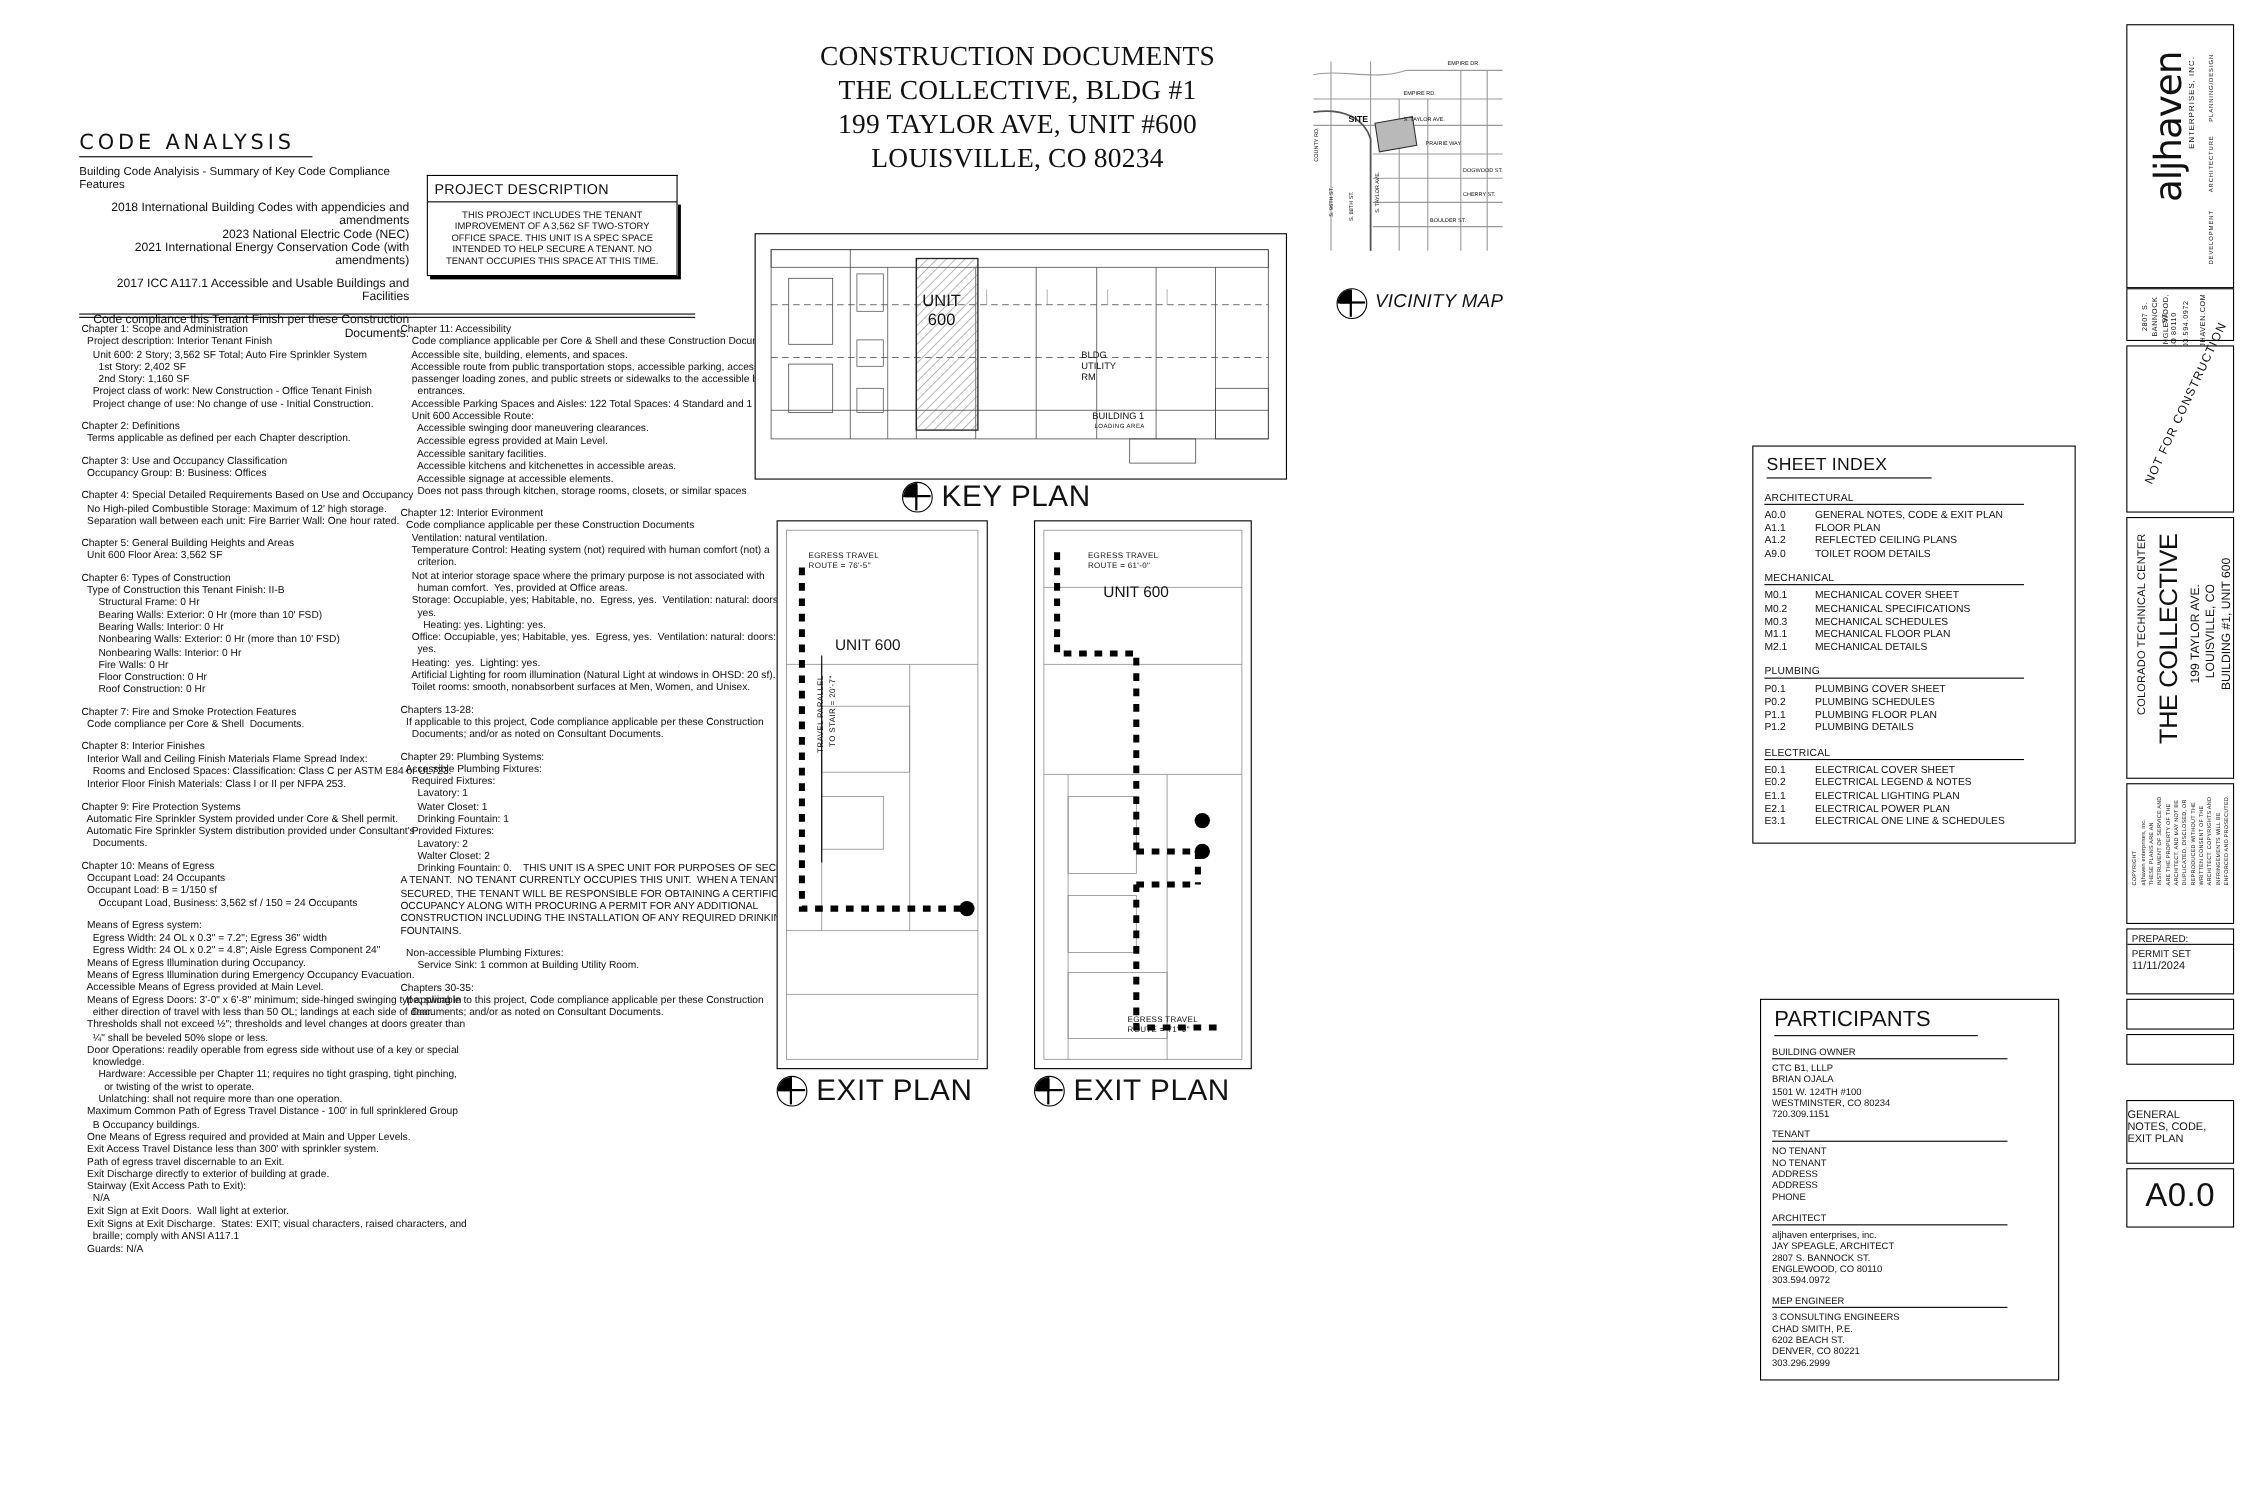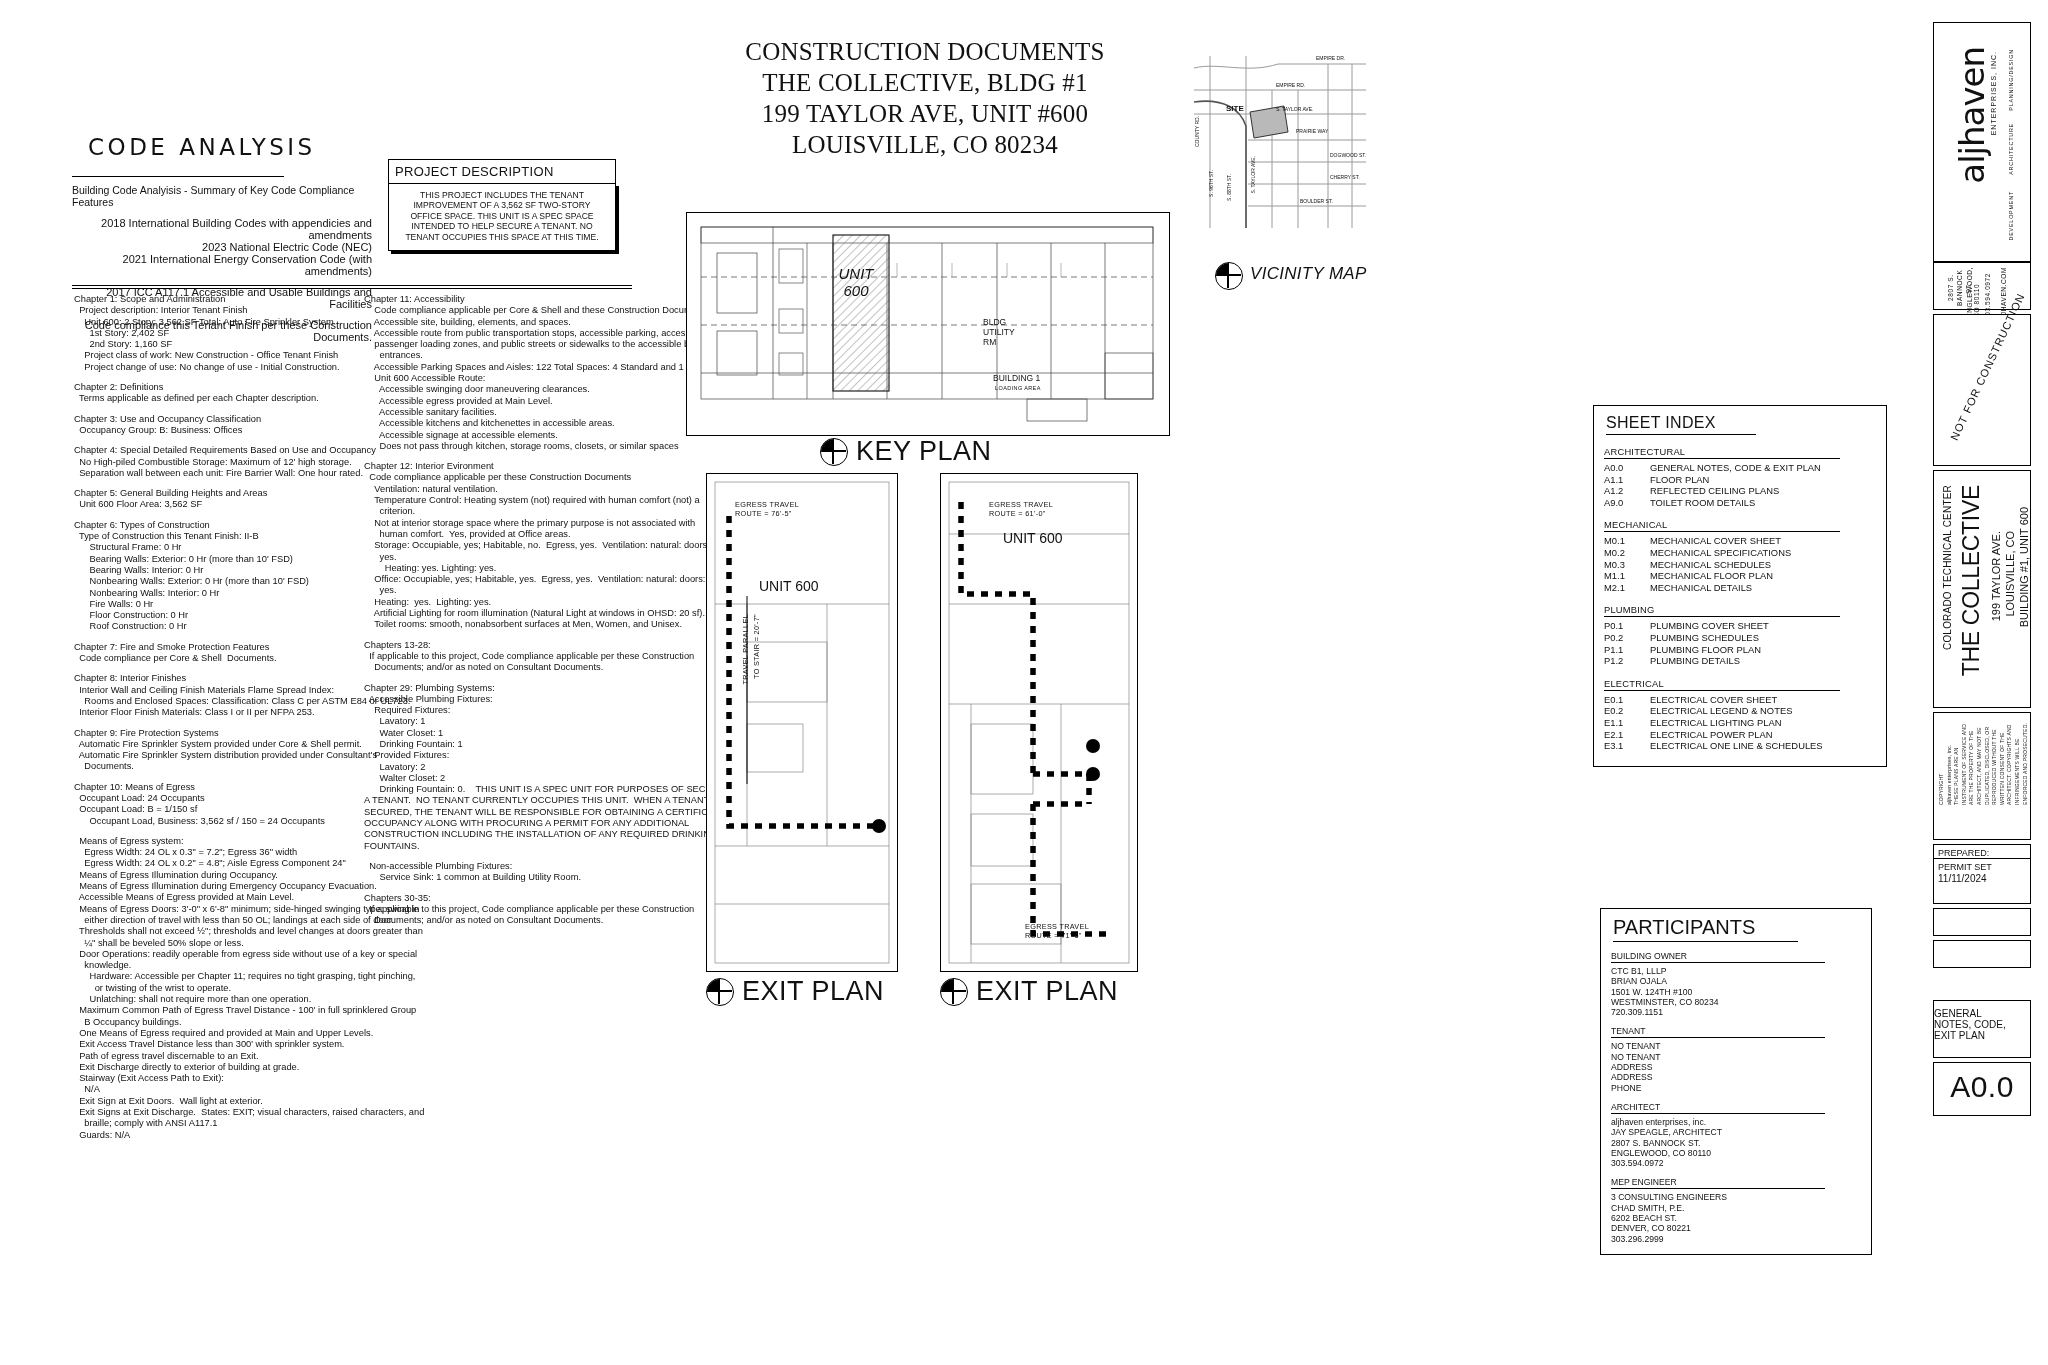--- a/index.html
+++ b/index.html
@@ -4,21 +4,21 @@
 <style>
   html,body{margin:0;padding:0;background:#ffffff;}
   body{width:2048px;height:1365px;position:relative;overflow:hidden;
        font-family:"Liberation Sans",sans-serif;color:#111;}
   .abs{position:absolute;}
   .sheetbox{border:1.5px solid #000;background:#fff;}
   .ttl-hand{font-family:"Liberation Sans",sans-serif;letter-spacing:3px;font-weight:400;}
   .rule{background:#000;height:1px;}
   
   #code-analysis{left:72px;top:118px;width:300px;}
-  #code-analysis h1{margin:16px;font-size:23px;letter-spacing:3.5px;font-weight:400;
+  #code-analysis h1{margin:0;font-size:19px;letter-spacing:3.5px;font-weight:400;
       font-family:"DejaVu Sans",sans-serif;}
   .ca-sub{font-size:10.5px;margin-top:7px;}
   .ca-line{font-size:11px;text-align:right;}
   .ca-blk{margin-top:9px;}
   .codecol{font-size:9.3px;line-height:11.3px;white-space:pre-wrap;}
   .codecol div{white-space:pre;}
   .sp{height:9px;}
   
   #proj-desc{left:388px;top:126px;width:228px;margin-top:33px;}
   #proj-desc .pd-head{border:1.5px solid #000;border-bottom:none;padding:4px 6px;
@@ -136,21 +136,21 @@
       <rect x="92" y="96" width="24" height="24"></rect>
       <rect x="92" y="140" width="24" height="22"></rect>
     </g>
     <g stroke="#888" stroke-width="0.6" fill="none">
       <line x1="210" y1="50" x2="210" y2="64"></line>
         <line x1="265" y1="50" x2="265" y2="64"></line>
       <line x1="320" y1="50" x2="320" y2="64"></line>
         <line x1="374" y1="50" x2="374" y2="64"></line>
     </g>
   </svg>
-  <div class="abs" style="left:140px;top:52px;font-size:15px;line-height:17px;text-align:center;width:58px;font-style:italic;">
+  <div class="abs" style="left:140px;top:52px;font-size:15px;line-height:17px;text-align:center;width:58px;">
     <div>UNIT</div>
     <div>600</div>
   </div>
   <div class="abs" style="left:306px;top:160px;font-size:8.5px;">BUILDING 1</div>
   <div class="abs" style="left:308px;top:172px;font-size:5.5px;letter-spacing:.4px;">LOADING AREA</div>
   <div class="abs" style="left:296px;top:104px;font-size:8.5px;line-height:10px;white-space:pre;">BLDG
 UTILITY
 RM</div>
 </div>
 <div class="abs" style="left:820px;top:438px;">

